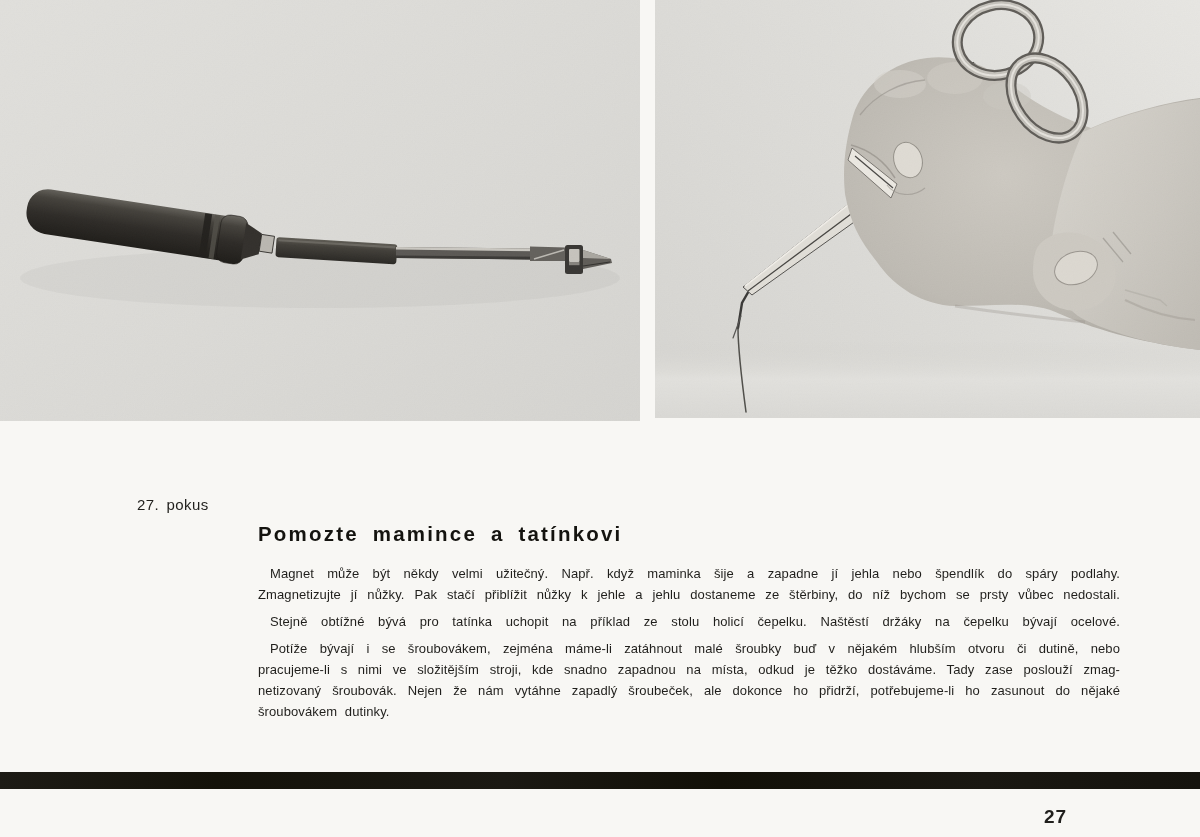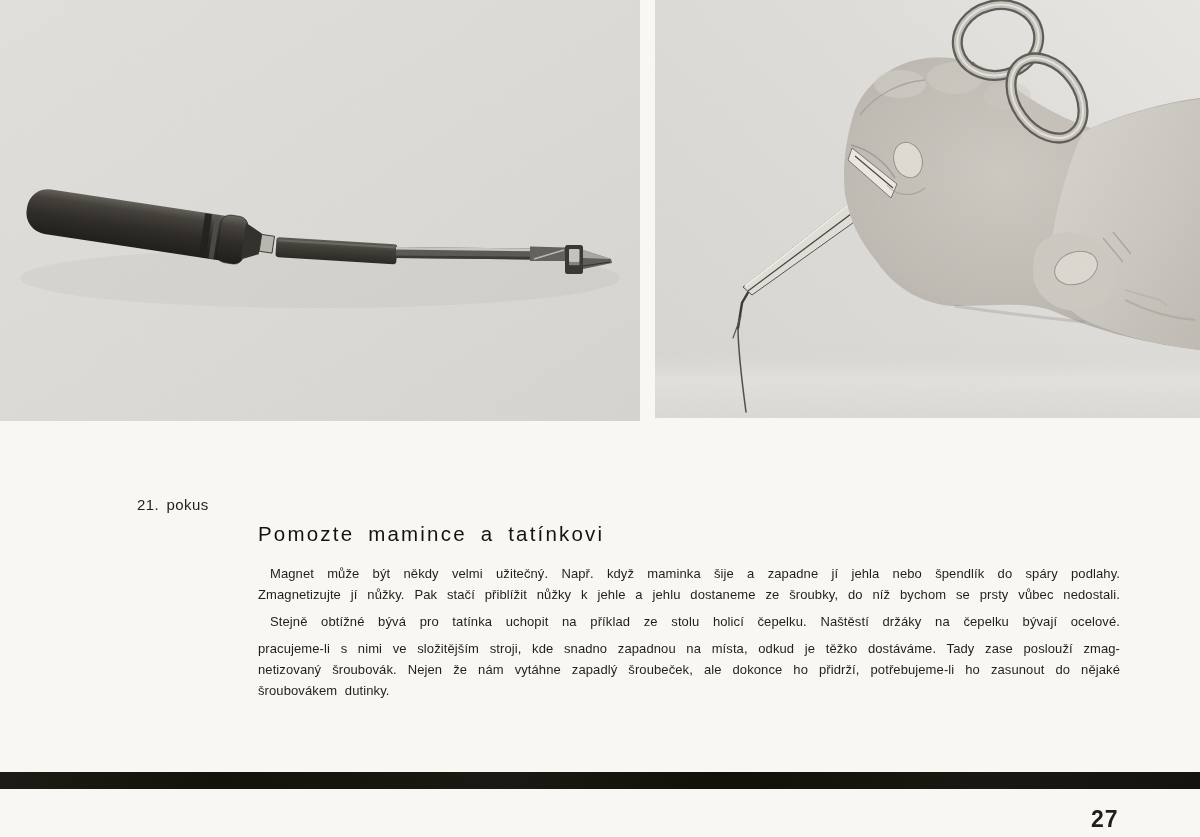--- a/index.html
+++ b/index.html
@@ -15,41 +15,41 @@
   .photo-left{left:0;width:640px;height:421px;}
   .photo-right{left:655px;width:545px;height:418px;}
 
   .experiment-label{
     position:absolute;left:137px;top:496px;
     font-size:15px;letter-spacing:.4px;word-spacing:3px;
     color:var(--ink,#201f1c);
   }
   .article-title{
     position:absolute;left:258px;top:522px;
-    font-size:20.5px;font-weight:400;
+    font-size:20.5px;font-weight:700;
     letter-spacing:2.2px;word-spacing:6px;
     color:#14130f;white-space:nowrap;
   }
   .textblock{
     position:absolute;left:258px;top:563px;width:880px;
     font-size:13px;line-height:21px;
     color:var(--ink,#201f1c);
   }
   .para{margin:0 18px 6px 0;}
   .line{text-align:justify;text-align-last:justify;word-spacing:4px;letter-spacing:.1px;}
   .line.last{text-align-last:left;}
   .line.indent{text-indent:12px;}
 
   .footer-rule{
     position:absolute;left:0;top:772px;width:1200px;height:17px;
     background:linear-gradient(90deg,#1d1b15 0%,#141209 18%,#1b1913 42%,#121007 60%,#1a1812 82%,#15130d 100%);
   }
   .page-number{
-    position:absolute;left:1091px;top:806px;
-    font-size:23px;font-weight:700;letter-spacing:1px;
+    position:absolute;left:1044px;top:806px;
+    font-size:19px;font-weight:700;letter-spacing:1px;
     color:#201f1c;
   }
 </style>
 </head>
 <body>
 
 <div class="page">
 
   <figure class="photo photo-left" style="margin:0">
     <svg width="640" height="421" viewBox="0 0 640 421">
@@ -206,33 +206,34 @@
           <ellipse cx="392" cy="98" rx="31" ry="44" stroke="#55524d" stroke-width="11"></ellipse>
           <ellipse cx="392" cy="98" rx="31" ry="44" stroke="#bfbcb5" stroke-width="6.5"></ellipse>
           <ellipse cx="392" cy="98" rx="31" ry="44" stroke="#e9e6e0" stroke-width="2" opacity="0.85"></ellipse>
         </g>
       </g>
 
       <rect width="545" height="418" filter="url(#grainR)"></rect>
     </svg>
   </figure>
 
-  <div class="experiment-label">21. pokus</div>
+  <div class="experiment-label">27. pokus</div>
 
   <h1 class="article-title" style="margin:0">Pomozte mamince a tatínkovi</h1>
 
   <div class="textblock">
     <div class="para">
       <div class="line indent">Magnet může být někdy velmi užitečný. Např. když maminka šije a zapadne jí jehla nebo špendlík do spáry podlahy.</div>
-      <div class="line">Zmagnetizujte jí nůžky. Pak stačí přiblížit nůžky k jehle a jehlu dostaneme ze šroubky, do níž bychom se prsty vůbec nedostali.</div>
+      <div class="line">Zmagnetizujte jí nůžky. Pak stačí přiblížit nůžky k jehle a jehlu dostaneme ze štěrbiny, do níž bychom se prsty vůbec nedostali.</div>
     </div>
     <div class="para">
       <div class="line indent">Stejně obtížné bývá pro tatínka uchopit na příklad ze stolu holicí čepelku. Naštěstí držáky na čepelku bývají ocelové.</div>
     </div>
     <div class="para">
+      <div class="line indent">Potíže bývají i se šroubovákem, zejména máme-li zatáhnout malé šroubky buď v nějakém hlubším otvoru či dutině, nebo</div>
       <div class="line">pracujeme-li s nimi ve složitějším stroji, kde snadno zapadnou na místa, odkud je těžko dostáváme. Tady zase poslouží zmag-</div>
       <div class="line">netizovaný šroubovák. Nejen že nám vytáhne zapadlý šroubeček, ale dokonce ho přidrží, potřebujeme-li ho zasunout do nějaké</div>
       <div class="line last">šroubovákem dutinky.</div>
     </div>
   </div>
 
   <div class="footer-rule"></div>
 
   <div class="page-number">27</div>
 

